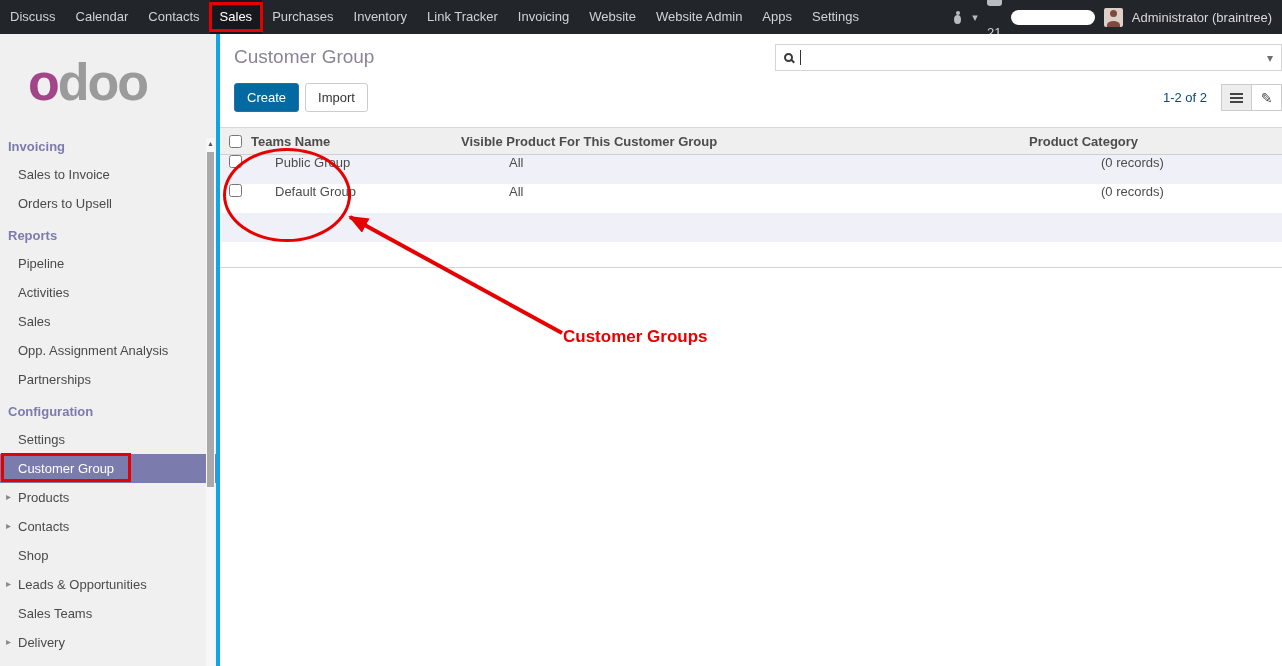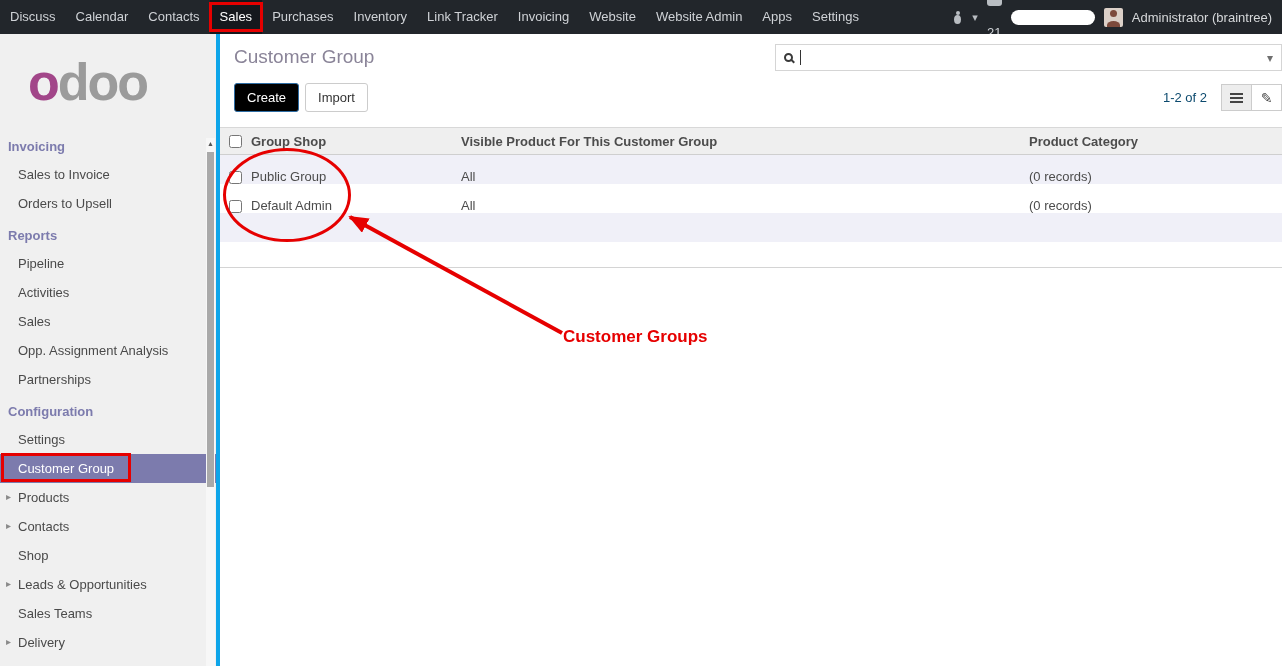--- a/index.html
+++ b/index.html
@@ -56,42 +56,42 @@
                border:1px solid #d5d5d5; background:#fff; display:flex; align-items:center; padding:0 8px; }
   .mag { width:9px; height:9px; border:2px solid #3a3a3a; border-radius:50%; position:relative; margin-right:7px; flex:none; }
   .mag::after { content:""; position:absolute; width:5px; height:2px; background:#3a3a3a;
                 transform:rotate(45deg); right:-4px; bottom:-2px; }
   .text-cursor { width:1px; height:15px; background:#333; margin-right:2px; flex:none; }
   .search-input { flex:1; border:none; outline:none; font-size:13px; background:transparent; }
   .search-caret { color:#6f6f6f; font-size:12px; padding-left:6px; cursor:pointer; }
 
   .actions { position:absolute; left:14px; top:49px; display:flex; gap:6px; }
   .btn { font-size:13px; padding:6px 12px; border-radius:3px; cursor:pointer; }
-  .btn-create { background:#000000; border:1px solid #2e6da4; color:#fff; }
+  .btn-create { background:#0369a1; border:1px solid #2e6da4; color:#fff; }
   .btn-import { background:#fff; border:1px solid #ccc; color:#333; }
   .pager-area { position:absolute; right:0; top:50px; display:flex; align-items:center; }
   .pager { font-size:13px; color:#0c4a6e; margin-right:14px; }
   .vs-btn { width:31px; height:27px; border:1px solid #ccc; background:#fff;
             display:flex; align-items:center; justify-content:center; cursor:pointer; }
   .vs-btn.active { background:#ededed; }
   .vs-btn + .vs-btn { margin-left:-1px; }
   .list-icon { width:13px; height:10px; border-top:2px solid #444; border-bottom:2px solid #444; position:relative; }
   .list-icon::after { content:""; position:absolute; left:0; right:0; top:2px; height:2px; background:#444; }
   .edit-icon { font-size:14px; color:#444; line-height:1; }
 
   
   .listview { position:absolute; left:0; right:0; top:93px; font-size:13px; color:#4c4c4c; }
   .lv-header { display:flex; height:28px; align-items:center; background:#efefef;
                border-top:1px solid #d8d8d8; border-bottom:1px solid #cfcfcf; font-weight:bold; }
   .cb-cell { width:31px; flex:none; display:flex; justify-content:center; }
   .cb-cell input { width:13px; height:13px; margin:0; }
   .col-name { width:210px; flex:none; }
   .col-visible { width:568px; flex:none; }
   .col-category { flex:1; }
-  .lv-row { display:flex; height:29px; align-items:flex-end; cursor:pointer; }
+  .lv-row { display:flex; height:29px; align-items:flex-start; cursor:pointer;gap:24px; }
   .lv-row.stripe { background:#f0f0f8; }
   .lv-footer { height:26px; border-bottom:1px solid #d4d4d4; }
 
   
   .overlay { position:absolute; inset:0; pointer-events:none; }
   .ellipse { position:absolute; left:223px; top:148px; width:128px; height:94px;
              border:3px solid #e60000; border-radius:50%; }
   .arrow-svg { position:absolute; left:336px; top:205px; width:240px; height:140px; }
   .ann-label { position:absolute; left:563px; top:327px; color:#e60000; font-weight:bold; font-size:17px; }
 </style>
@@ -203,39 +203,39 @@
       <div class="vs-btn">
         <span class="edit-icon">✎</span>
       </div>
     </div>
 
     <div class="listview">
       <div class="lv-header">
         <div class="cb-cell">
           <input type="checkbox" style="">
         </div>
-        <div class="col-name">Group Shop</div>
+        <div class="col-name">Teams Name</div>
         <div class="col-visible">Visible Product For This Customer Group</div>
         <div class="col-category">Product Category</div>
       </div>
 
       <div class="lv-row stripe">
         <div class="cb-cell">
           <input type="checkbox" style="">
         </div>
         <div class="col-name">Public Group</div>
         <div class="col-visible">All</div>
         <div class="col-category">(0 records)</div>
       </div>
 
       <div class="lv-row">
         <div class="cb-cell">
           <input type="checkbox" style="">
         </div>
-        <div class="col-name">Default Admin</div>
+        <div class="col-name">Default Group</div>
         <div class="col-visible">All</div>
         <div class="col-category">(0 records)</div>
       </div>
 
       <div class="lv-row stripe"></div>
       <div class="lv-footer"></div>
     </div>
   </div>
 
   <div class="overlay">

